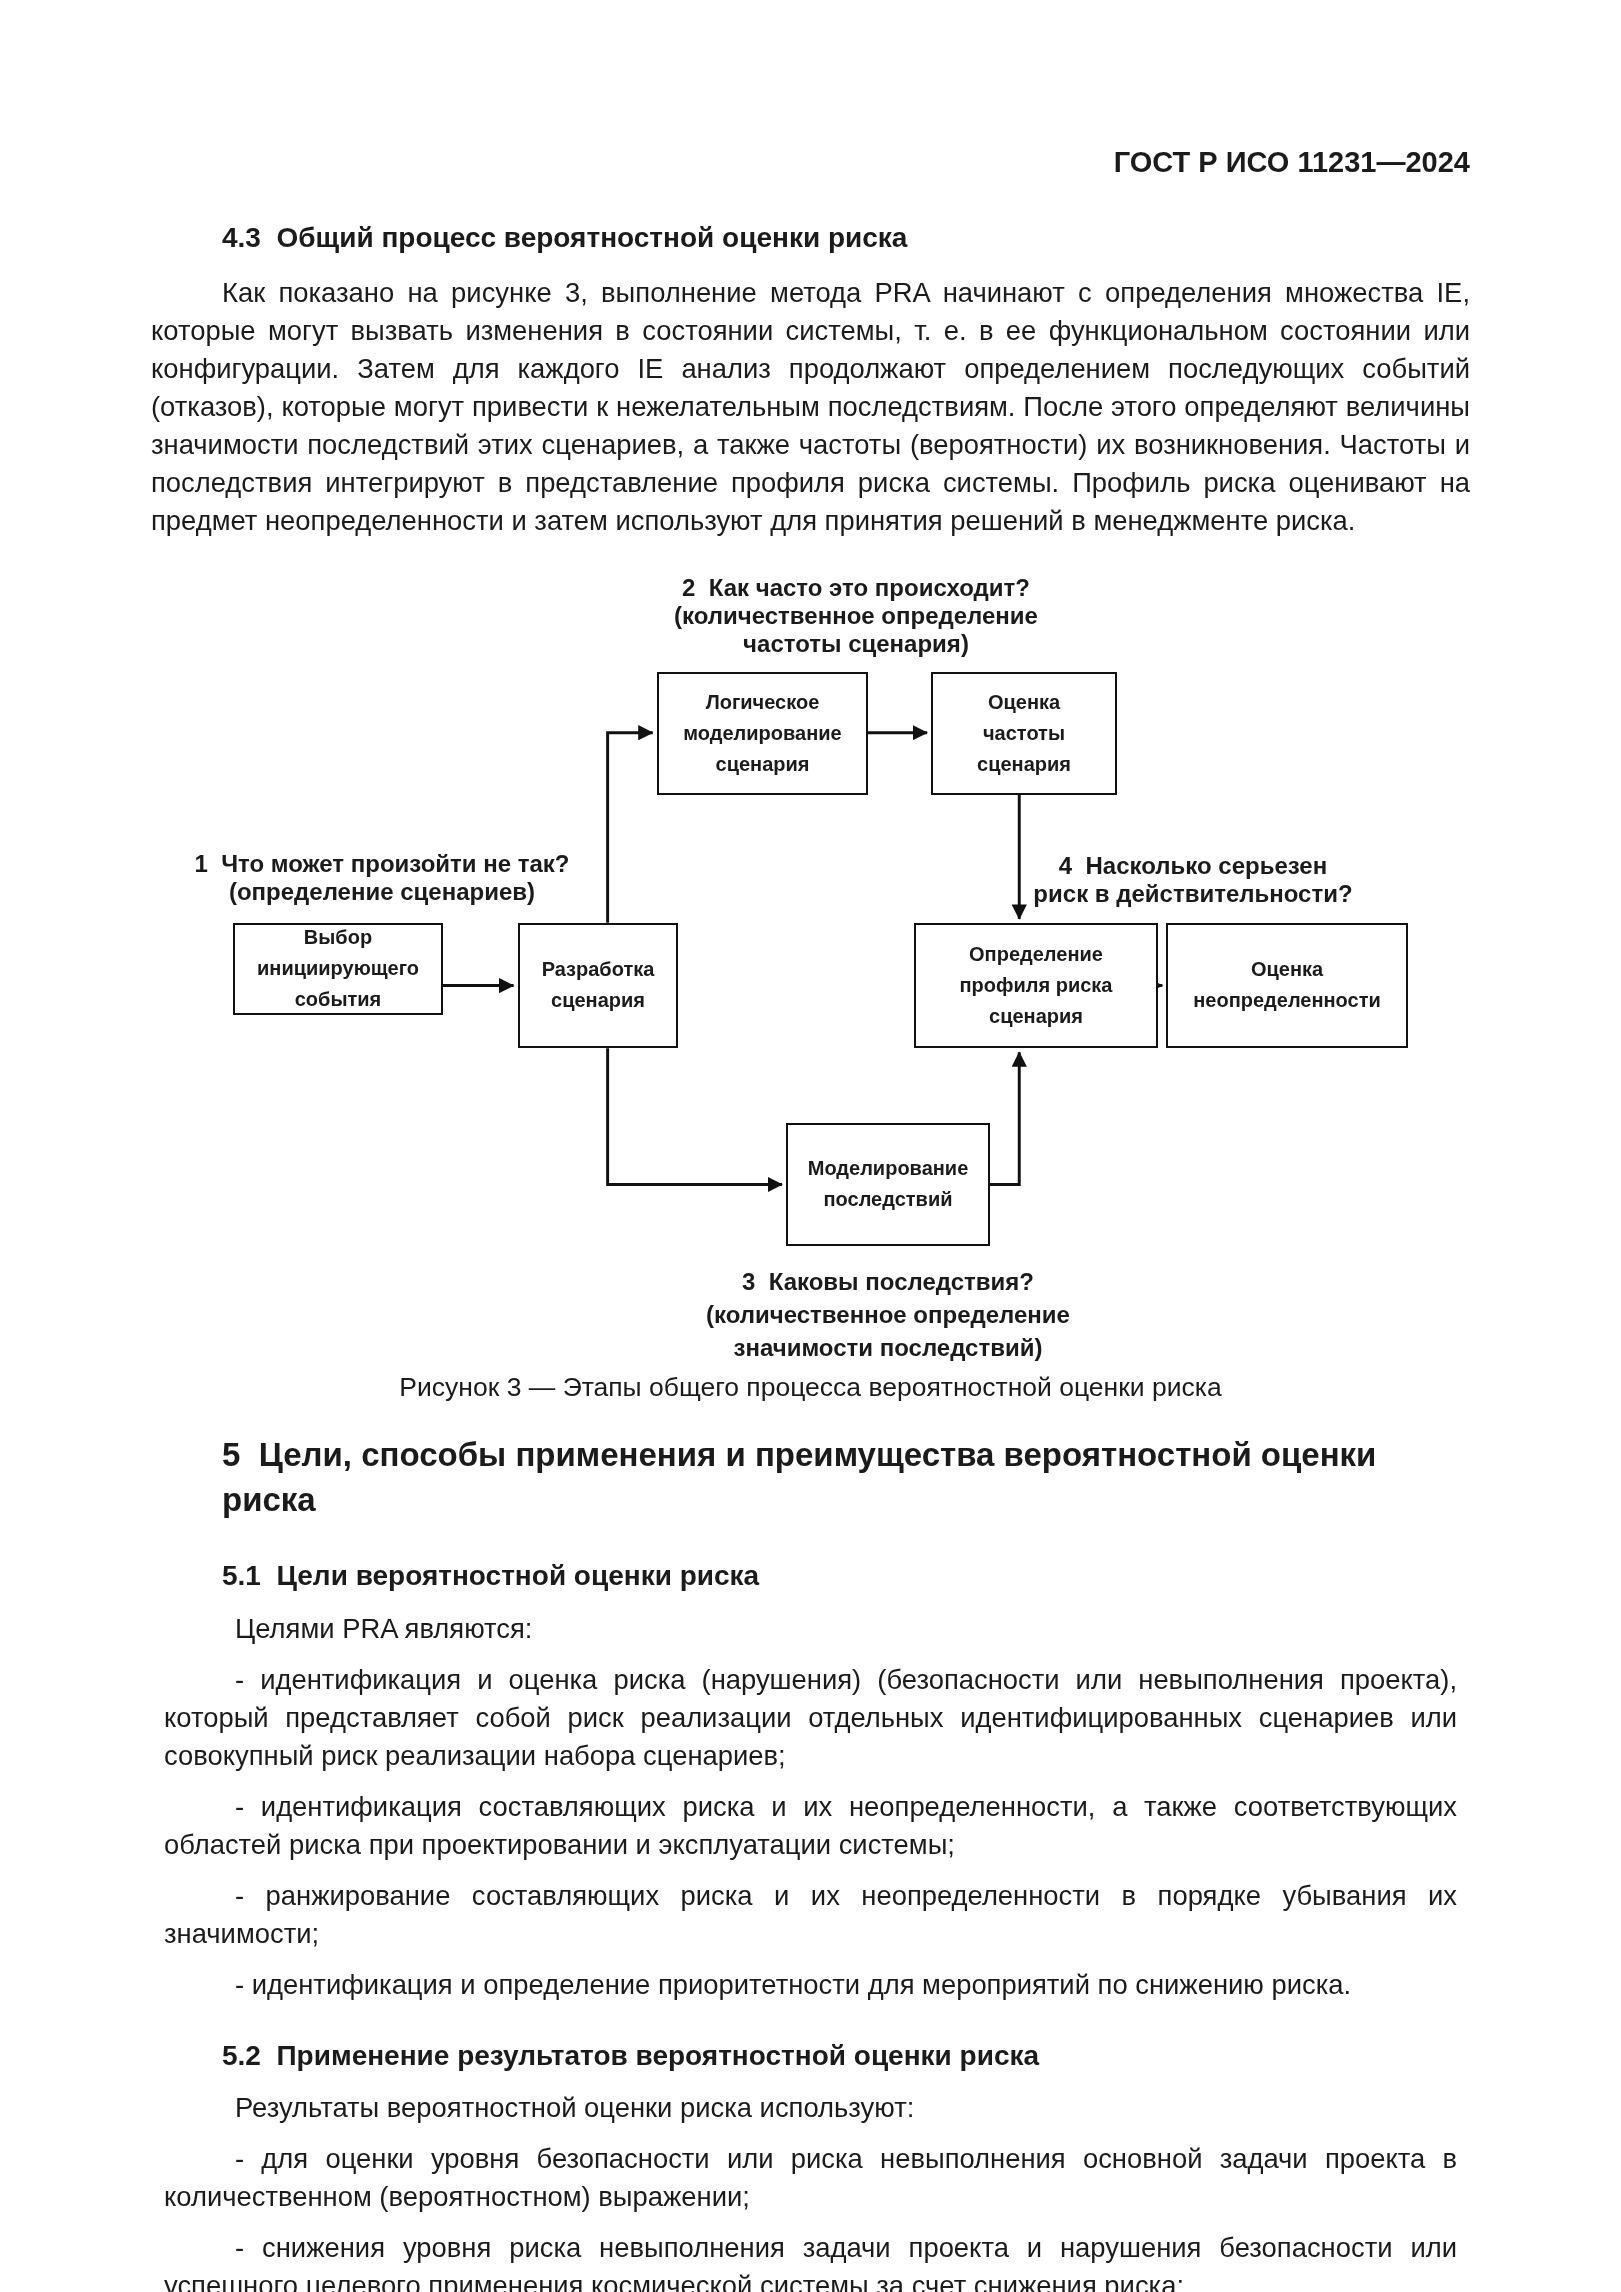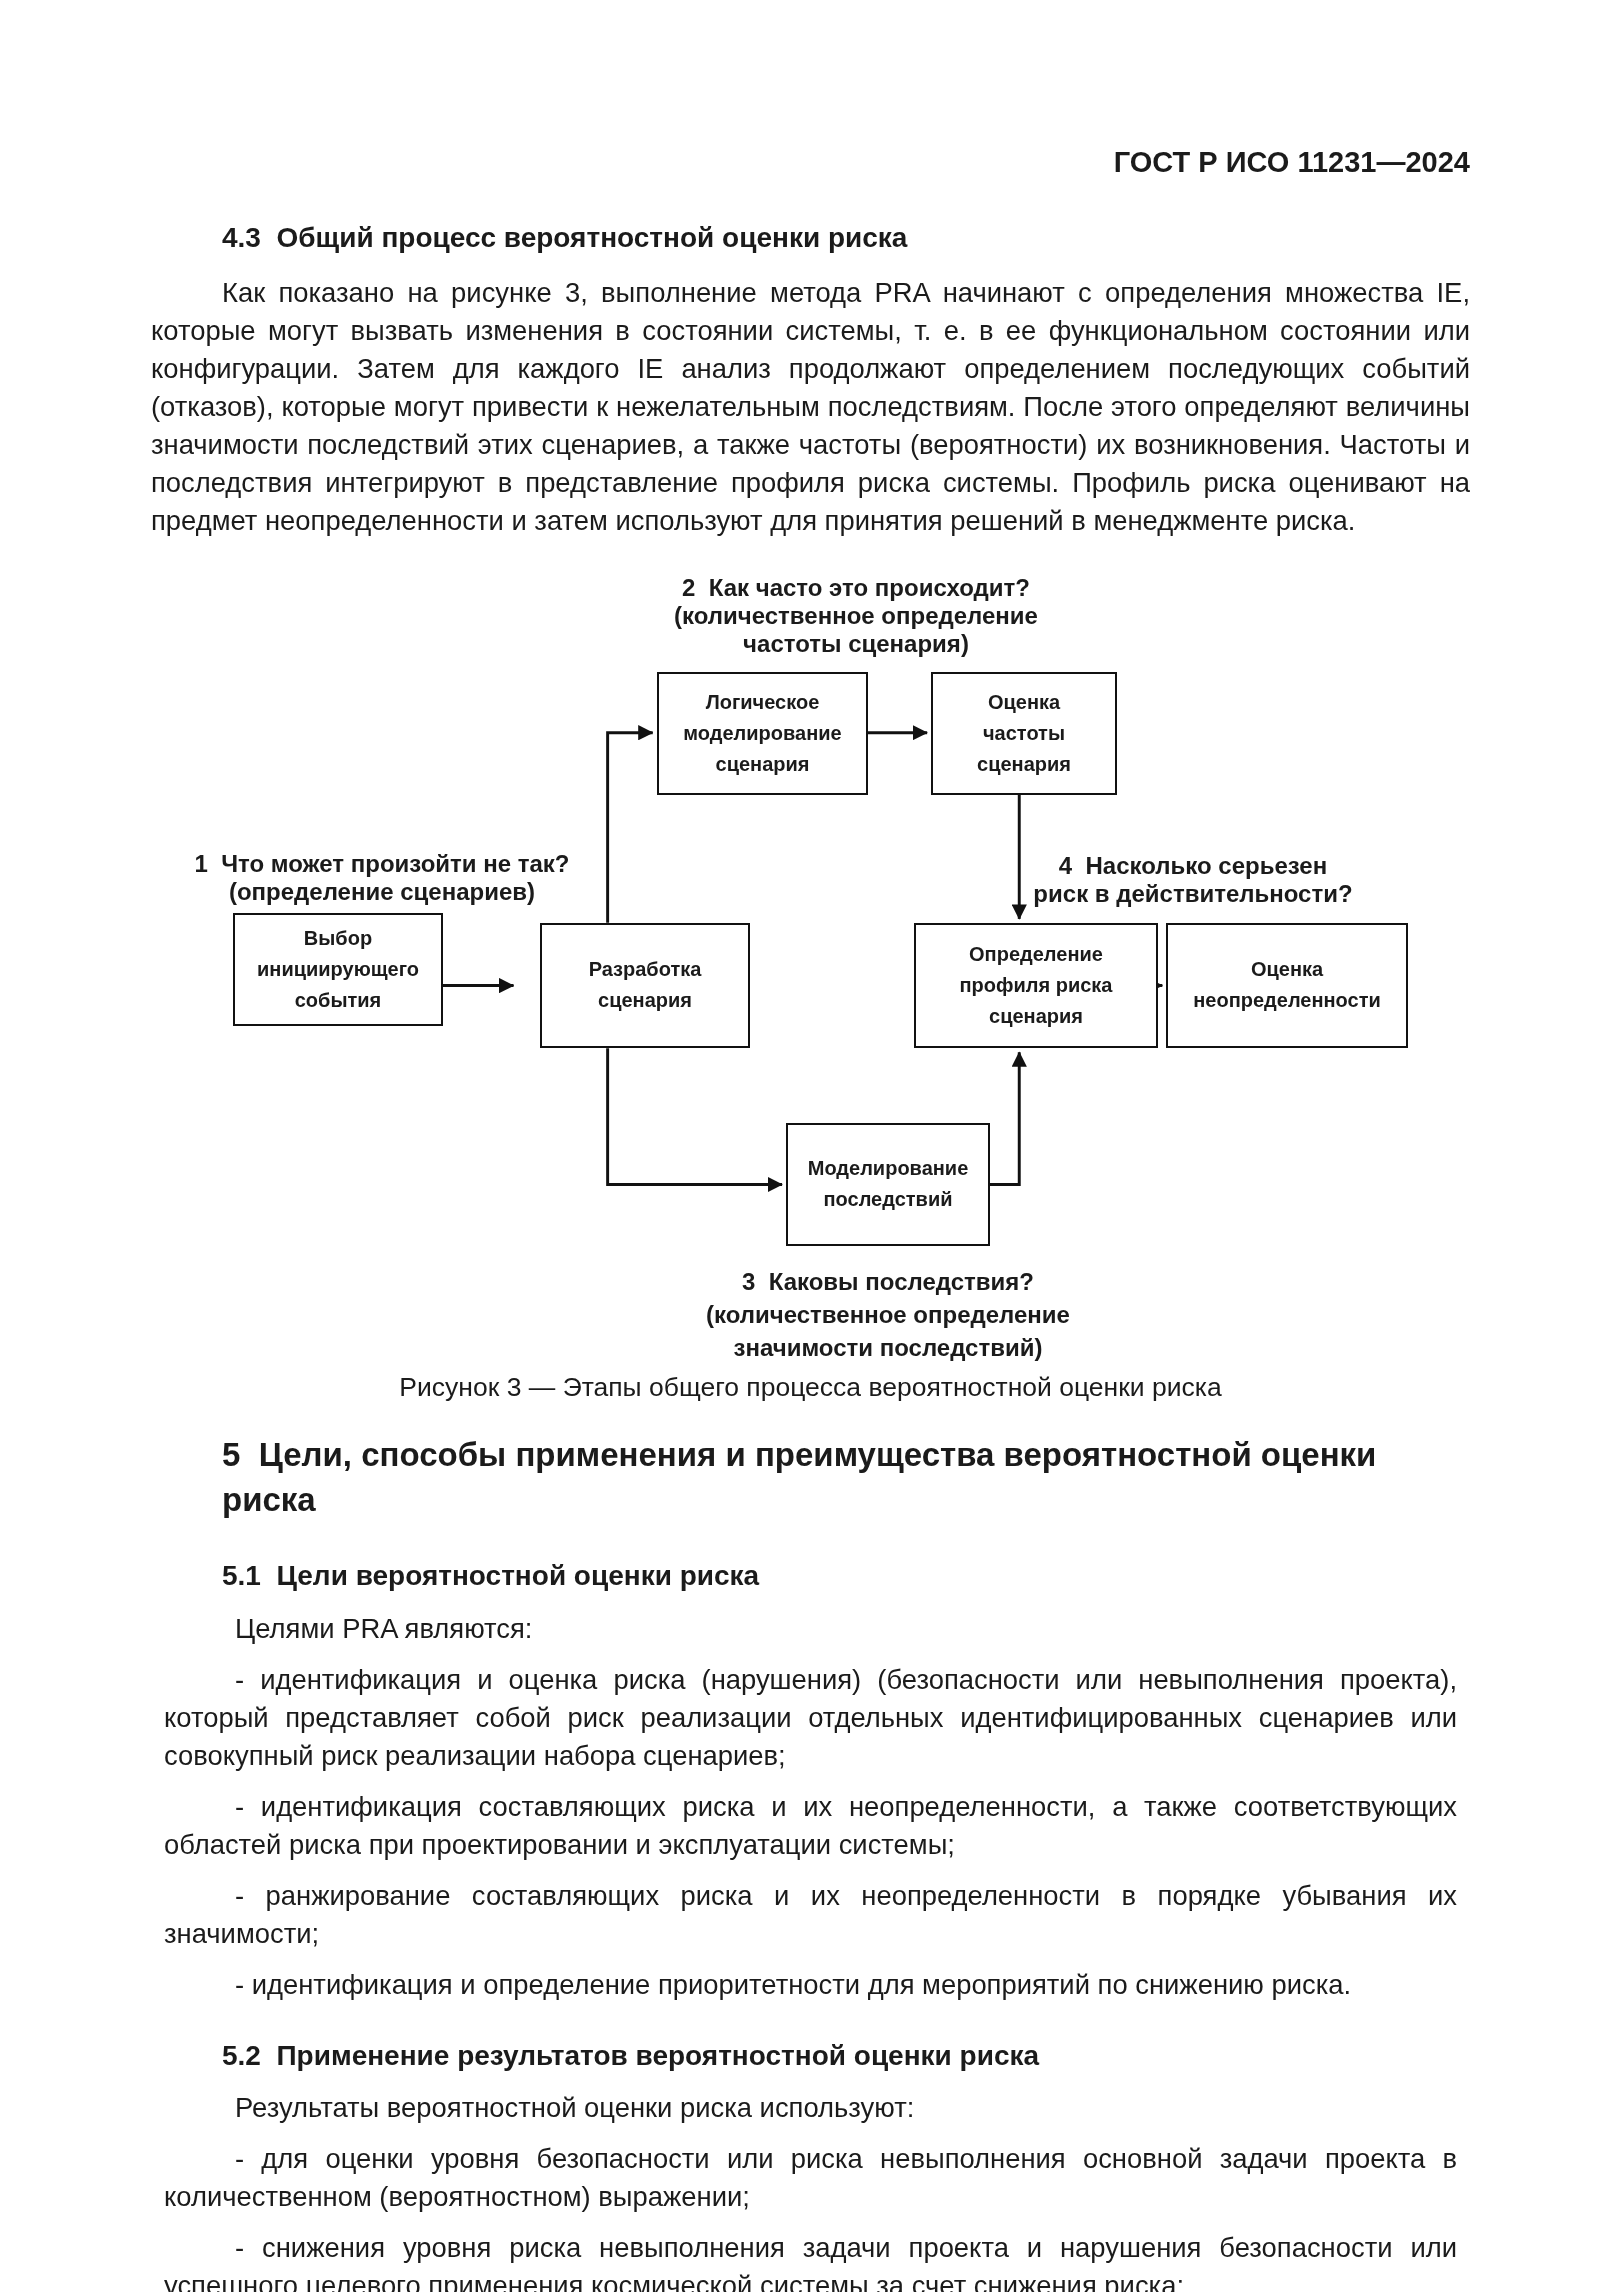--- a/index.html
+++ b/index.html
@@ -144,26 +144,26 @@
     <div class="fc-box" style="left:657px; top:103px; width:211px; height:123px">
       <span>Логическое
 моделирование
 сценария</span>
     </div>
     <div class="fc-box" style="left:931px; top:103px; width:186px; height:123px">
       <span>Оценка
 частоты
 сценария</span>
     </div>
-    <div class="fc-box" style="left:233px; top:344px; width:210px; height:113px">
+    <div class="fc-box" style="left:233px; top:354px; width:210px; height:92px">
       <span>Выбор
 инициирующего
 события</span>
     </div>
-    <div class="fc-box" style="left:540px; top:354px; width:210px; height:125px">
+    <div class="fc-box" style="left:518px; top:354px; width:160px; height:125px">
       <span>Разработка
 сценария</span>
     </div>
     <div class="fc-box" style="left:914px; top:354px; width:244px; height:125px">
       <span>Определение
 профиля риска
 сценария</span>
     </div>
     <div class="fc-box" style="left:1166px; top:354px; width:242px; height:125px">
       <span>Оценка

